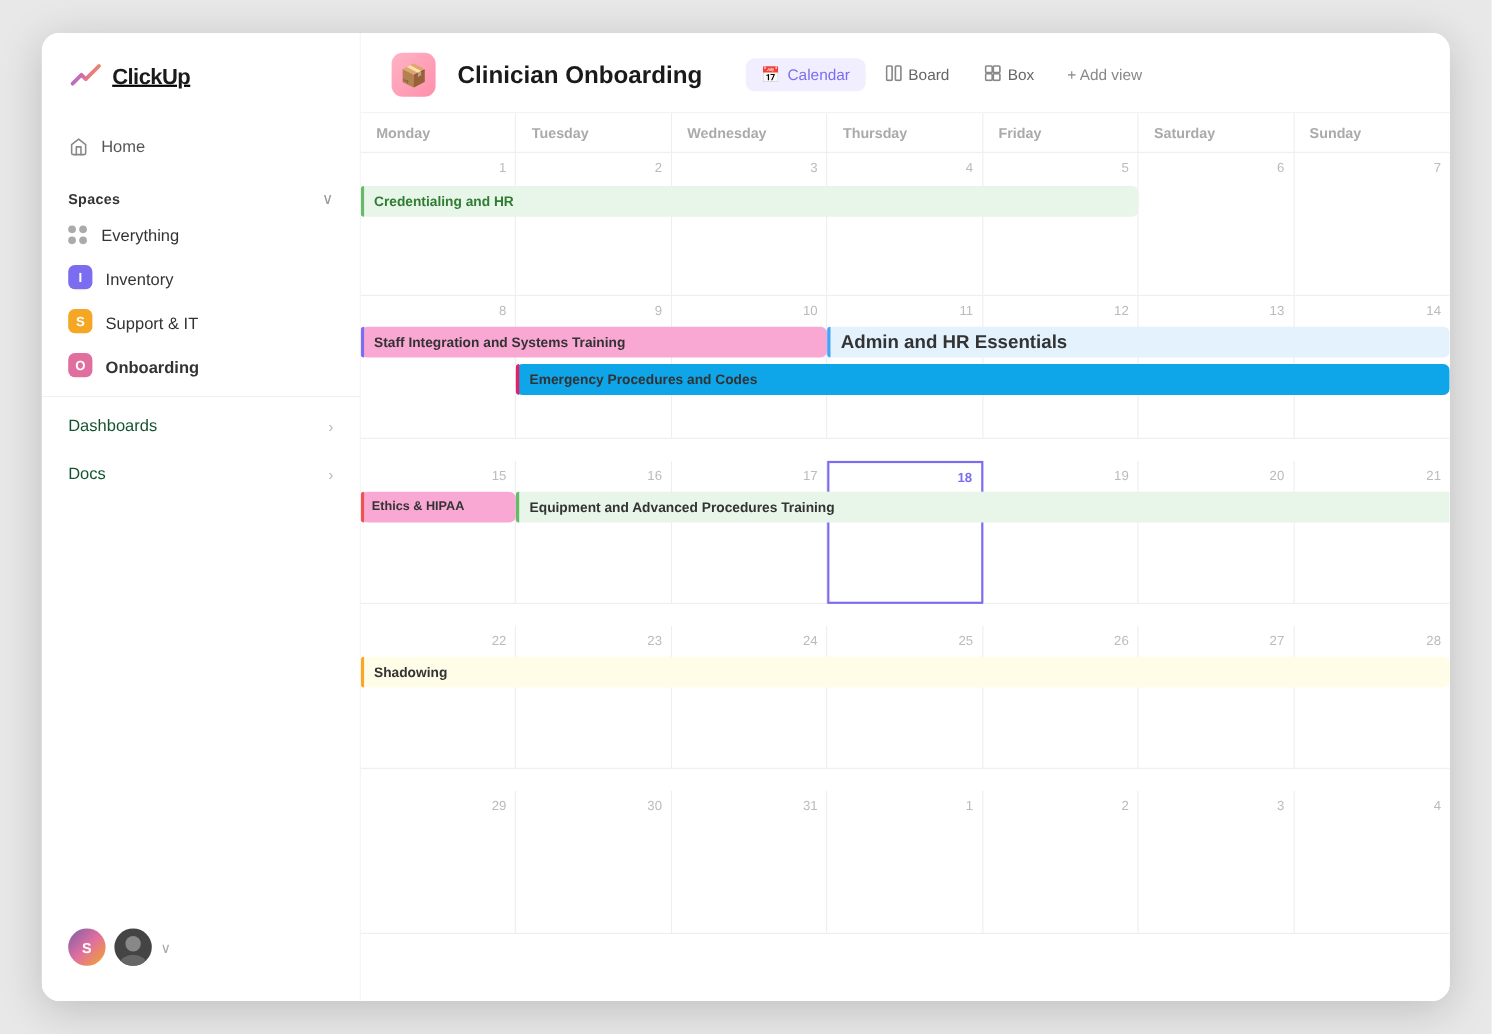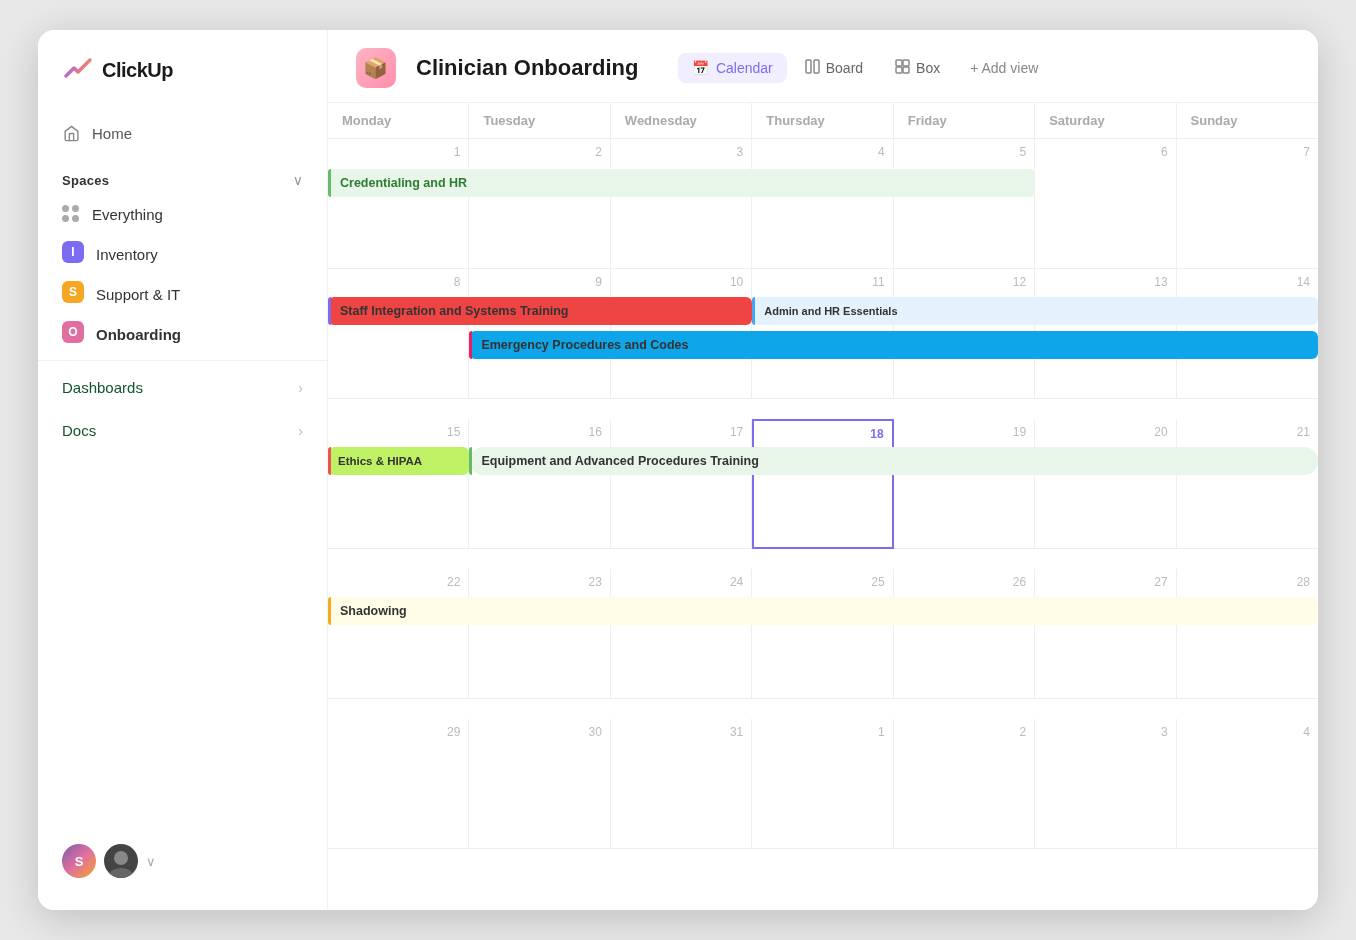--- a/index.html
+++ b/index.html
@@ -29,20 +29,21 @@
       border-right: 1px solid #f0f0f0;
       display: flex;
       flex-direction: column;
       padding: 24px 0 16px 0;
     }
     .logo {
       display: flex;
       align-items: center;
       gap: 8px;
       padding: 0 24px 28px 24px;
+      text-decoration: underline;
     }
     .logo-icon {
       width: 32px;
       height: 32px;
     }
     .logo-text {
       font-size: 20px;
       font-weight: 700;
       color: #1a1a1a;
       letter-spacing: -0.5px;
@@ -452,26 +453,26 @@
             </div>
           <div class="week-cell">
               <div class="week-num">13</div>
             </div>
           <div class="week-cell">
               <div class="week-num">14</div>
             </div>
         </div>
         <div style="position:absolute;top:28px;left:0;right:0;pointer-events:none;">
 
-          <div style="position:absolute;left:0;width:calc(3/7*100%);height:28px;top:0;background:#ef4444;border-radius:6px;display:flex;align-items:center;padding-left:12px;font-size:12.5px;font-weight:600;color:#333;">
+          <div style="position:absolute;left:0;width:calc(3/7*100%);height:28px;top:0;background:#f9a8d4;border-radius:6px;display:flex;align-items:center;padding-left:12px;font-size:12.5px;font-weight:600;color:#333;">
             <div style="position:absolute;left:0;top:0;bottom:0;width:3px;background:#7c6df0;border-radius:6px 0 0 6px;"></div>
             Staff Integration and Systems Training
           </div>
 
-          <div style="position:absolute;left:calc(3/7*100%);width:calc(4/7*100%);height:28px;top:0;background:#e3f2fd;border-radius:6px;display:flex;align-items:center;padding-left:12px;font-size:11px;font-weight:600;color:#333;">
+          <div style="position:absolute;left:calc(3/7*100%);width:calc(4/7*100%);height:28px;top:0;background:#e3f2fd;border-radius:6px;display:flex;align-items:center;padding-left:12px;font-size:17px;font-weight:600;color:#333;">
             <div style="position:absolute;left:0;top:0;bottom:0;width:3px;background:#42a5f5;border-radius:6px 0 0 6px;"></div>
             Admin and HR Essentials
           </div>
 
           <div style="position:absolute;left:calc(1/7*100%);width:calc(6/7*100%);height:28px;top:34px;background:#0ea5e9;border-radius:6px;display:flex;align-items:center;padding-left:12px;font-size:12.5px;font-weight:600;color:#333;">
             <div style="position:absolute;left:0;top:0;bottom:0;width:3px;background:#e91e63;border-radius:6px 0 0 6px;"></div>
             Emergency Procedures and Codes
           </div>
         </div>
       </div>
@@ -495,26 +496,26 @@
             </div>
           <div class="week-cell">
               <div class="week-num">20</div>
             </div>
           <div class="week-cell">
               <div class="week-num">21</div>
             </div>
         </div>
         <div style="position:absolute;top:28px;left:0;right:0;pointer-events:none;">
 
-          <div style="position:absolute;left:0;width:calc(1/7*100%);height:28px;top:0;background:#bef264;border-radius:6px;display:flex;align-items:center;padding-left:10px;font-size:11.5px;font-weight:600;color:#333;">
+          <div style="position:absolute;left:0;width:calc(1/7*100%);height:28px;top:0;background:#f9a8d4;border-radius:6px;display:flex;align-items:center;padding-left:10px;font-size:11.5px;font-weight:600;color:#333;">
             <div style="position:absolute;left:0;top:0;bottom:0;width:3px;background:#ef5350;border-radius:6px 0 0 6px;"></div>
             Ethics &amp; HIPAA
           </div>
 
-          <div style="position:absolute;left:calc(1/7*100%);width:calc(6/7*100%);height:28px;top:0;background:#e8f5e9;border-radius:14px;display:flex;align-items:center;padding-left:12px;font-size:12.5px;font-weight:600;color:#333;">
+          <div style="position:absolute;left:calc(1/7*100%);width:calc(6/7*100%);height:28px;top:0;background:#e8f5e9;border-radius:0;display:flex;align-items:center;padding-left:12px;font-size:12.5px;font-weight:600;color:#333;">
             <div style="position:absolute;left:0;top:0;bottom:0;width:3px;background:#66bb6a;border-radius:6px 0 0 6px;"></div>
             Equipment and Advanced Procedures Training
           </div>
         </div>
       </div>
 
       <div style="position:relative; min-height:150px;">
         <div class="week-grid" style="display:grid;grid-template-columns:repeat(7,1fr);height:100%;">
           <div class="week-cell">
               <div class="week-num">22</div>

